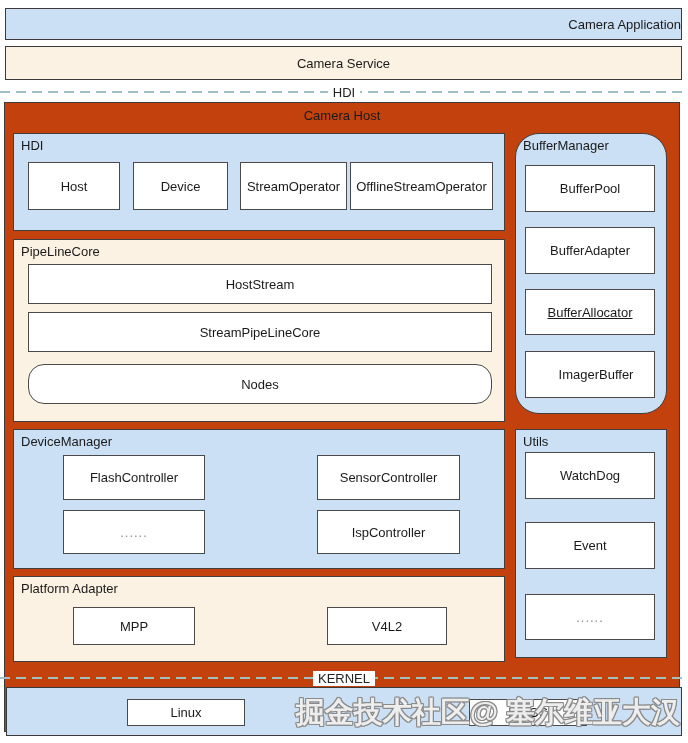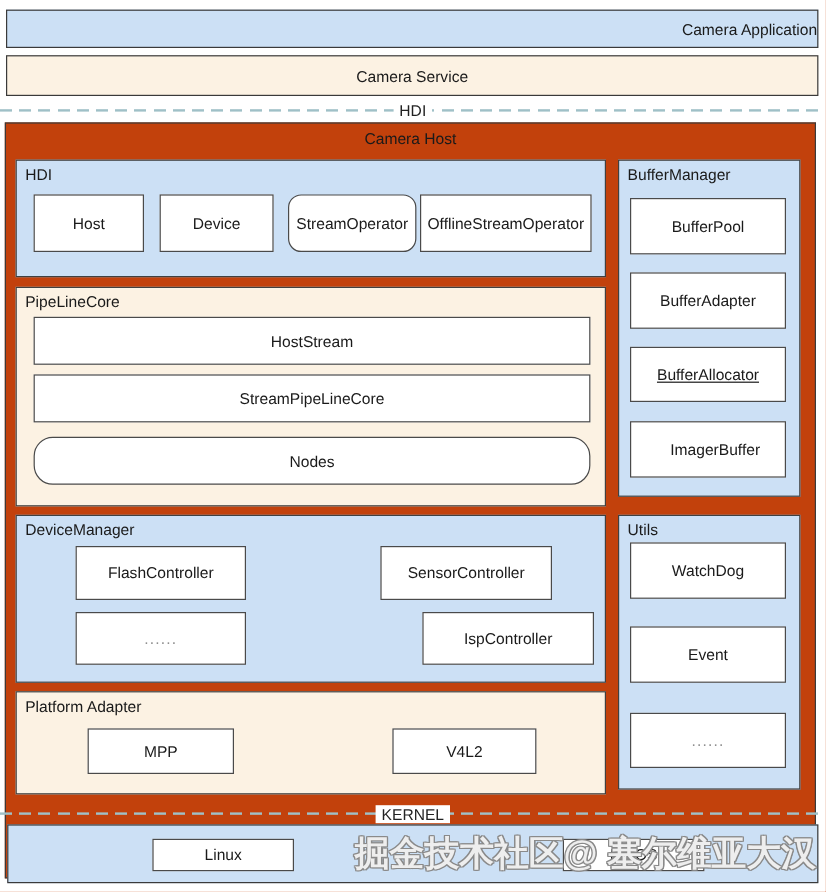--- a/index.html
+++ b/index.html
@@ -41,47 +41,47 @@
   }
 
   
   .sec { position:absolute; box-sizing:border-box; border:1px solid #404040; }
   .sec-label { position:absolute; top:4px; left:7px; font-size:13px; color:#1a1a1a; }
 
   .sec-hdi       { left:8px;   top:30px;  width:492px; height:98px; }
   .sec-pipeline  { left:8px;   top:136px; width:492px; height:183px; }
   .sec-devmgr    { left:8px;   top:326px; width:492px; height:140px; }
   .sec-platform  { left:8px;   top:473px; width:492px; height:86px; }
-  .sec-buffermgr { left:510px; top:30px;  width:152px; height:281px; }
+  .sec-buffermgr { left:510px; top:30px;  width:152px; height:281px;border-radius:24px; }
   .sec-utils     { left:510px; top:326px; width:152px; height:229px; }
 
   
   .box {
     position:absolute; box-sizing:border-box; background:#ffffff;
     border:1px solid #4a4a4a; display:flex; align-items:center; justify-content:center;
     font-size:13px; color:#1a1a1a; text-align:center;
   }
   .box.dots { color:#8f8f8f; letter-spacing:1px; }
 
   
   .b-host     { left:14px;  top:28px; width:92px;  height:48px; }
   .b-device   { left:119px; top:28px; width:95px;  height:48px; }
-  .b-streamop { left:226px; top:28px; width:107px; height:48px;border-radius:11px; }
+  .b-streamop { left:226px; top:28px; width:107px; height:48px; }
   .b-offline  { left:336px; top:28px; width:143px; height:48px; }
 
   
   .b-hoststream { left:14px; top:24px;  width:464px; height:40px; }
   .b-streampipe { left:14px; top:72px;  width:464px; height:40px; }
   .b-nodes      { left:14px; top:124px; width:464px; height:40px;border-radius:16px; }
 
   
   .b-flash  { left:49px;  top:25px; width:142px; height:45px; }
   .b-sensor { left:303px; top:25px; width:143px; height:45px; }
   .b-dmdots { left:49px;  top:80px; width:142px; height:44px; }
-  .b-isp    { left:303px; top:80px; width:143px; height:44px;margin-left:35px; }
+  .b-isp    { left:303px; top:80px; width:143px; height:44px; }
 
   
   .b-mpp  { left:59px;  top:30px; width:122px; height:38px; }
   .b-v4l2 { left:313px; top:30px; width:120px; height:38px; }
 
   
   .b-bufpool  { left:9px; top:31px;  width:130px; height:47px; }
   .b-bufadapt { left:9px; top:93px;  width:130px; height:47px; }
   .b-bufalloc { left:9px; top:155px; width:130px; height:46px;text-decoration:underline; }
   .b-imgbuf   { left:9px; top:217px; width:130px; height:47px;padding-left:12px; }

